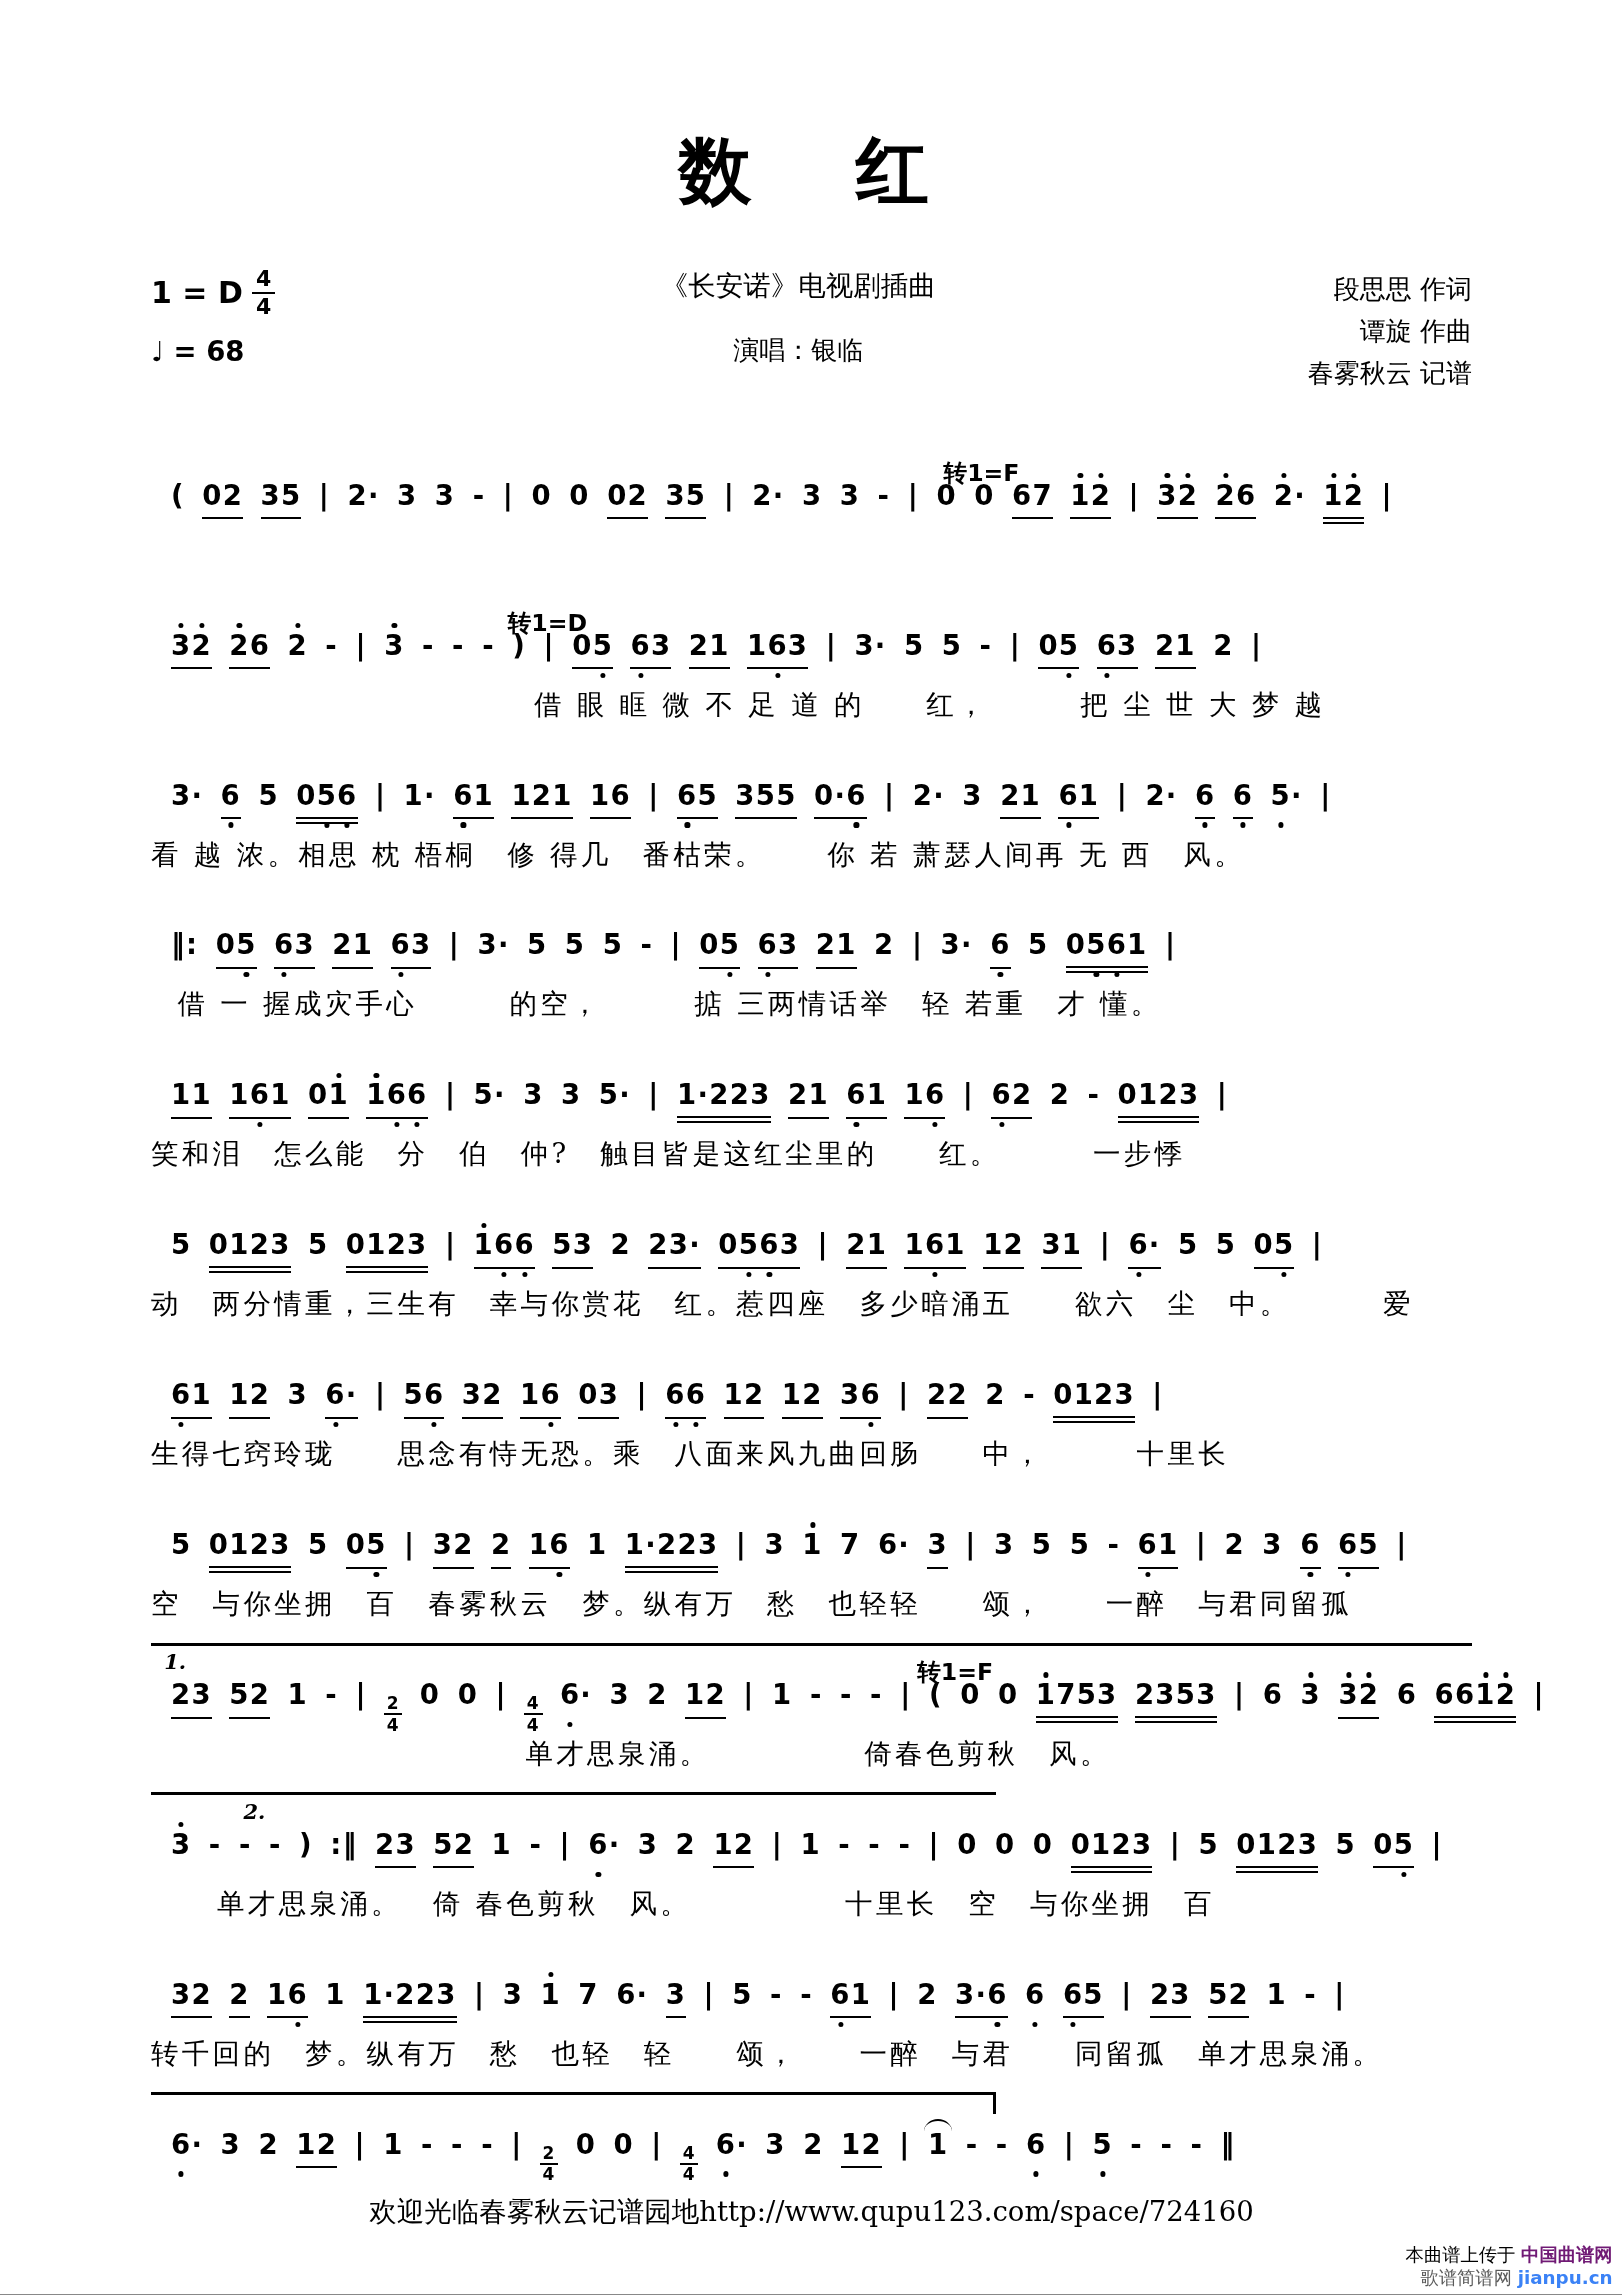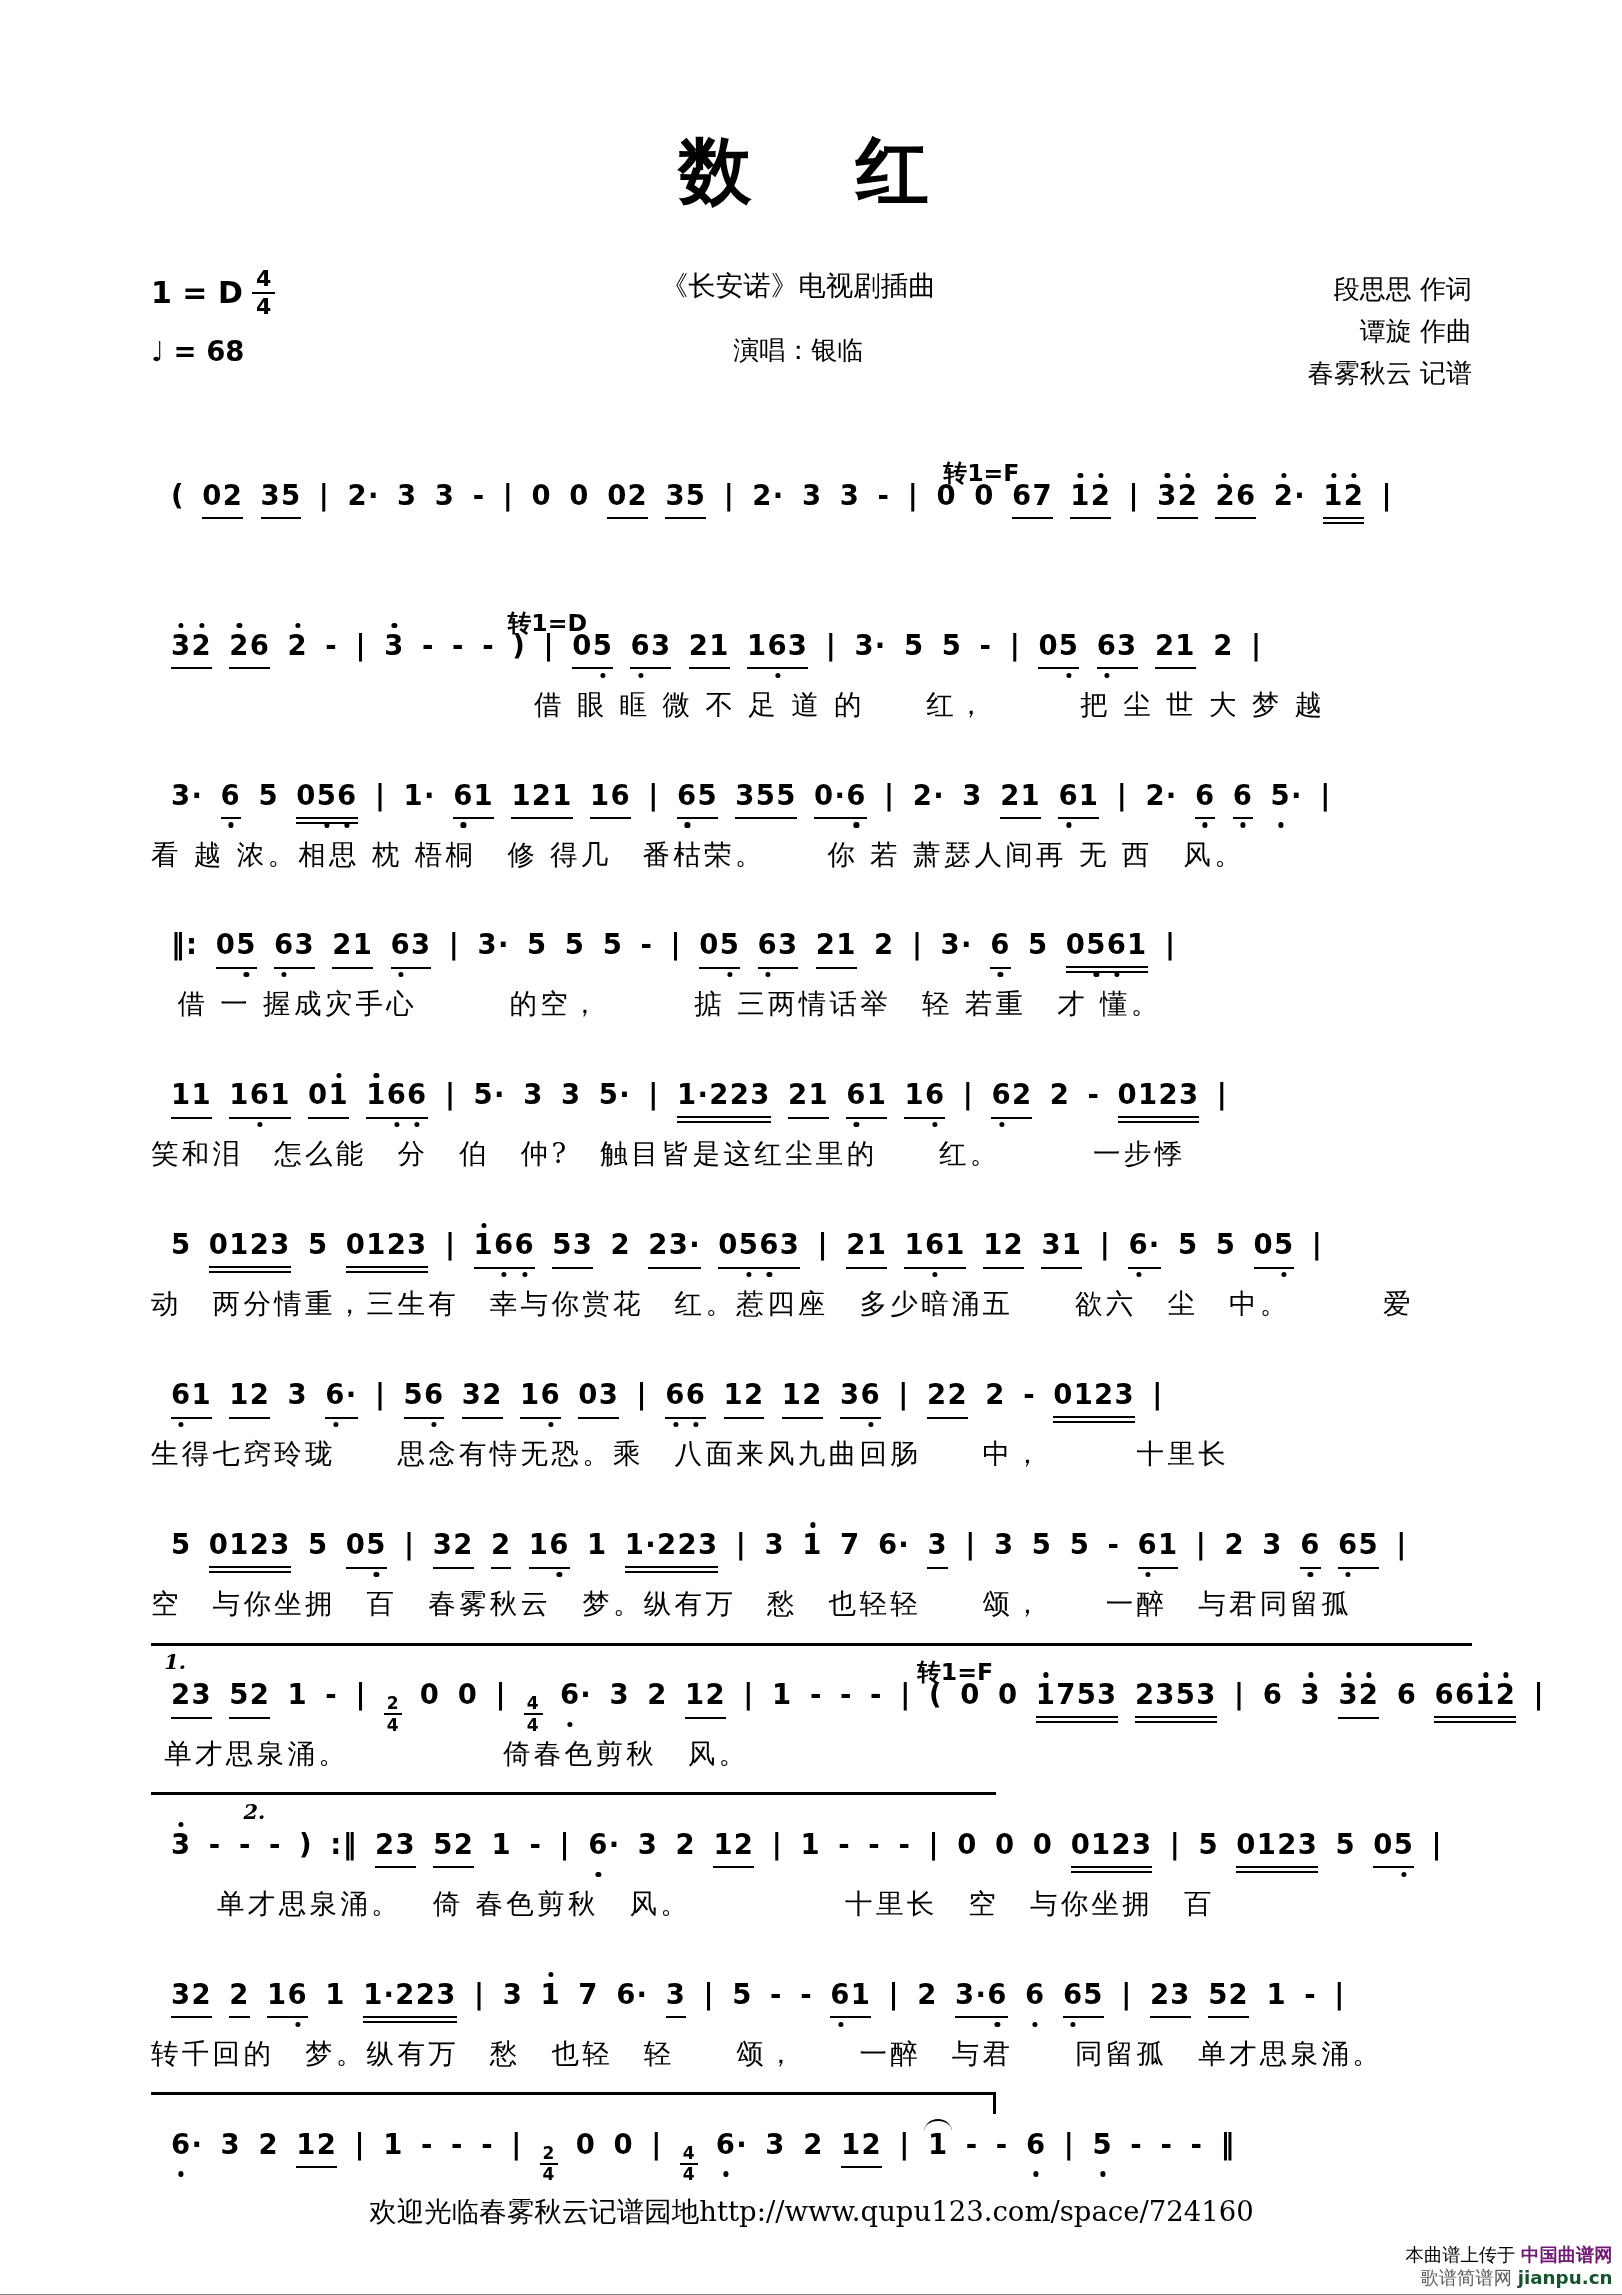--- a/index.html
+++ b/index.html
@@ -132,21 +132,21 @@
         <div class="notes"><span class="n">5</span> <span class="u2"><span class="n">0</span><span class="n">1</span><span class="n">2</span><span class="n">3</span></span> <span class="n">5</span> <span class="u1"><span class="n">0</span><span class="n lo">5</span></span> <span class="sym">|</span> <span class="u1"><span class="n">3</span><span class="n">2</span></span> <span class="u1"><span class="n">2</span></span> <span class="u1"><span class="n">1</span><span class="n lo">6</span></span> <span class="n">1</span> <span class="u2"><span class="n">1</span><span class="sym">·</span><span class="n">2</span><span class="n">2</span><span class="n">3</span></span> <span class="sym">|</span> <span class="n">3</span> <span class="n hi">1</span> <span class="n">7</span> <span class="n">6</span><span class="sym">·</span> <span class="u1"><span class="n">3</span></span> <span class="sym">|</span> <span class="n">3</span> <span class="n">5</span> <span class="n">5</span> <span class="sym">-</span> <span class="u1"><span class="n lo">6</span><span class="n">1</span></span> <span class="sym">|</span> <span class="n">2</span> <span class="n">3</span> <span class="u1"><span class="n lo">6</span></span> <span class="u1"><span class="n lo">6</span><span class="n">5</span></span> <span class="sym">|</span></div>
         <div class="lyrics">空　与你坐拥　百　春雾秋云　梦。纵有万　愁　也轻轻　　颂，　　一醉　与君同留孤</div>
       </div>
       <div class="system">
         <div class="ann-row">
           <div class="volta" style="left: 0%; width: 100%;"></div>
           <span class="volta-label" style="left: 1%;">1.</span>
           <span class="annotation" style="left: 58%;">转1=F</span>
         </div>
         <div class="notes"><span class="u1"><span class="n">2</span><span class="n">3</span></span> <span class="u1"><span class="n">5</span><span class="n">2</span></span> <span class="n">1</span> <span class="sym">-</span> <span class="sym">|</span> <span class="ts"><span>2</span><span>4</span></span> <span class="n">0</span> <span class="n">0</span> <span class="sym">|</span> <span class="ts"><span>4</span><span>4</span></span> <span class="n lo">6</span><span class="sym">·</span> <span class="n">3</span> <span class="n">2</span> <span class="u1"><span class="n">1</span><span class="n">2</span></span> <span class="sym">|</span> <span class="n">1</span> <span class="sym">-</span> <span class="sym">-</span> <span class="sym">-</span> <span class="sym">|</span> <span class="sym">(</span> <span class="n">0</span> <span class="n">0</span> <span class="u2"><span class="n hi">1</span><span class="n">7</span><span class="n">5</span><span class="n">3</span></span> <span class="u2"><span class="n">2</span><span class="n">3</span><span class="n">5</span><span class="n">3</span></span> <span class="sym">|</span> <span class="n">6</span> <span class="n hi">3</span> <span class="u1"><span class="n hi">3</span><span class="n hi">2</span></span> <span class="n">6</span> <span class="u2"><span class="n">6</span><span class="n">6</span><span class="n hi">1</span><span class="n hi">2</span></span> <span class="sym">|</span></div>
-        <div class="lyrics" style="padding-left: 1%;">单才思泉涌。　　　　　倚春色剪秋　风。</div>
+        <div class="lyrics" style="padding-left: 1%; text-align: center;">单才思泉涌。　　　　　倚春色剪秋　风。</div>
       </div>
       <div class="system">
         <div class="ann-row">
           <div class="volta" style="left: 0%; width: 64%;"></div>
           <span class="volta-label" style="left: 7%;">2.</span>
         </div>
         <div class="notes"><span class="n hi">3</span> <span class="sym">-</span> <span class="sym">-</span> <span class="sym">-</span> <span class="sym">)</span> <span class="sym">:</span><span class="sym">‖</span> <span class="u1"><span class="n">2</span><span class="n">3</span></span> <span class="u1"><span class="n">5</span><span class="n">2</span></span> <span class="n">1</span> <span class="sym">-</span> <span class="sym">|</span> <span class="n lo">6</span><span class="sym">·</span> <span class="n">3</span> <span class="n">2</span> <span class="u1"><span class="n">1</span><span class="n">2</span></span> <span class="sym">|</span> <span class="n">1</span> <span class="sym">-</span> <span class="sym">-</span> <span class="sym">-</span> <span class="sym">|</span> <span class="n">0</span> <span class="n">0</span> <span class="n">0</span> <span class="u2"><span class="n">0</span><span class="n">1</span><span class="n">2</span><span class="n">3</span></span> <span class="sym">|</span> <span class="n">5</span> <span class="u2"><span class="n">0</span><span class="n">1</span><span class="n">2</span><span class="n">3</span></span> <span class="n">5</span> <span class="u1"><span class="n">0</span><span class="n lo">5</span></span> <span class="sym">|</span></div>
         <div class="lyrics" style="padding-left: 5%;">单才思泉涌。　倚 春色剪秋　风。　　　　　十里长　空　与你坐拥　百</div>
       </div>
       <div class="system">
@@ -167,18 +167,18 @@
 
   </div>
 
   <div class="watermark">
     <div class="wm-line1">
       <span>本曲谱上传于</span>
       <span class="wm-logo" style="color: #701a75;">中国曲谱网</span>
     </div>
     <div class="wm-line2">
       <span>歌谱简谱网</span>
-      <span class="wm-url" style="color: #14532d;">jianpu.cn</span>
+      <span class="wm-url" style="color: #3b82f6;">jianpu.cn</span>
     </div>
   </div>
 
 </div>
 
 
 </body></html>

